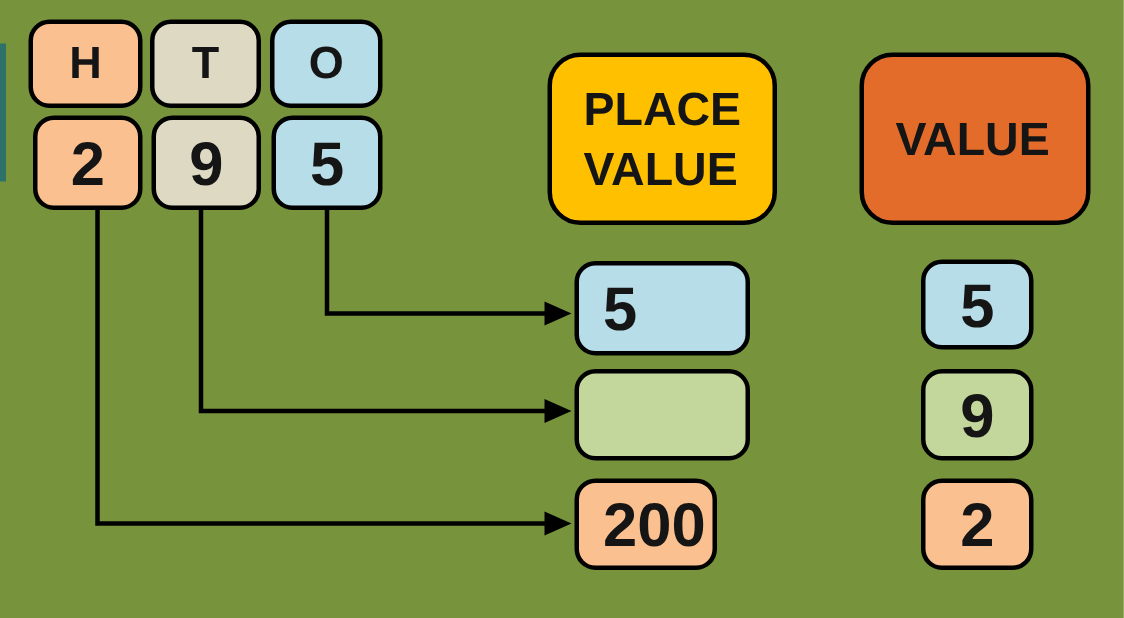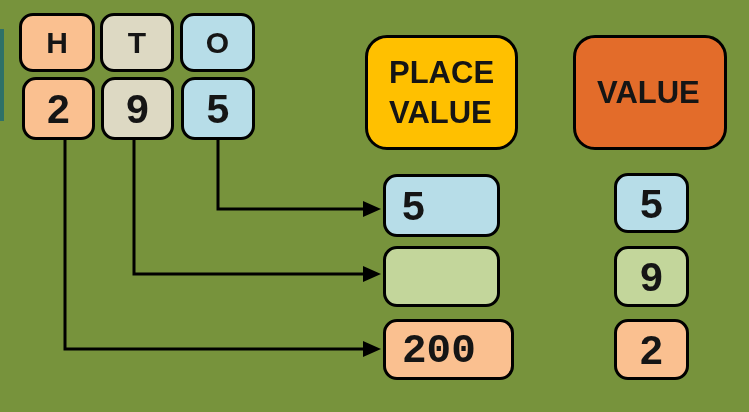--- a/index.html
+++ b/index.html
@@ -51,21 +51,21 @@
     font-size: 31px;
     line-height: 40px;
     color: #151515;
   }
   #header-place { left: 365px; top: 35px; width: 153px; height: 115px; }
   #header-face  { left: 573px; top: 35px; width: 154px; height: 115px; }
 
   
   #pv-ones     { left: 383px; top: 174px; width: 117px; height: 63px; }
   #pv-tens     { left: 383px; top: 246px; width: 117px; height: 61px; }
-  #pv-hundreds { left: 383px; top: 319px; width: 131px; height: 61px; font-family: Liberation Mono, monospace; }
+  #pv-hundreds { left: 383px; top: 319px; width: 95px; height: 61px; }
 
   
   #fv-ones     { left: 614px; top: 173px; width: 75px; height: 60px; }
   #fv-tens     { left: 614px; top: 246px; width: 75px; height: 61px; }
   #fv-hundreds { left: 614px; top: 319px; width: 75px; height: 61px; }
 
   
   #teal-strip { left: 0; top: 29px; width: 4px; height: 92px; }
 
   #arrow-layer {

